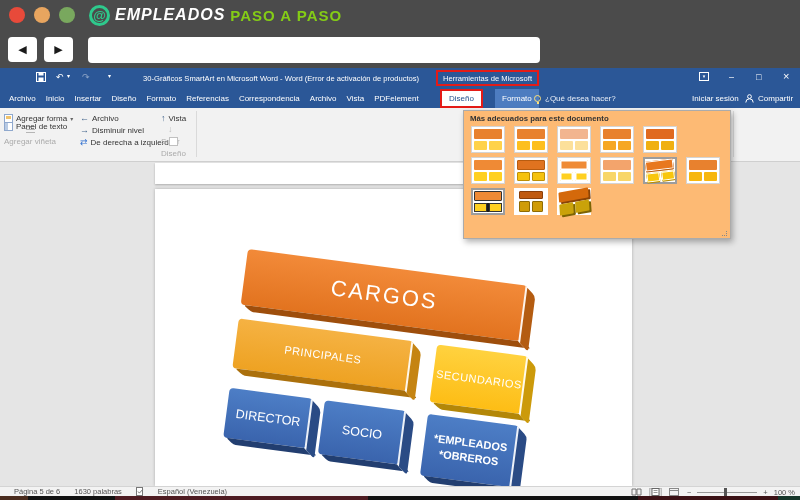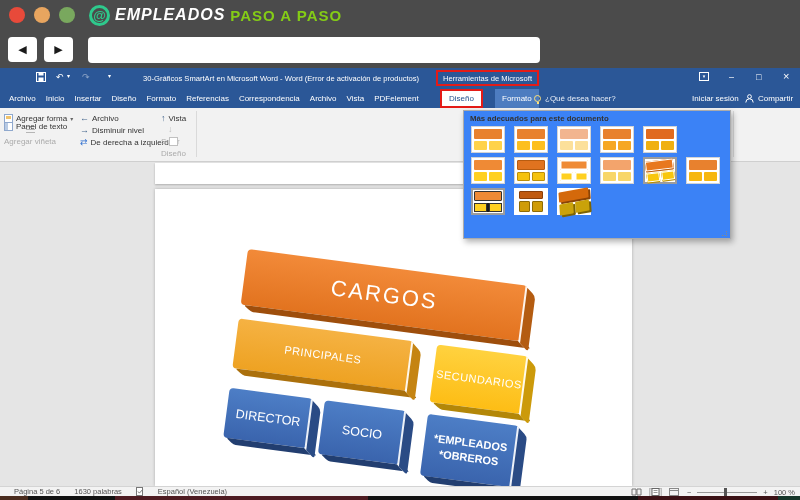--- a/index.html
+++ b/index.html
@@ -64,21 +64,21 @@
   .gitem { width:39px; height:30px; border:1px solid #e2e2e2; background:#fff; display:flex; align-items:center; justify-content:center; }
   .gitem.sel { border:2px solid #8f8f8f; }
   .gscroll { position:absolute; left:420px; top:111px; width:13px; height:38px; border:1px solid #c9c9c9; border-left:none; background:#f7f7f7; display:flex; flex-direction:column; align-items:center; justify-content:space-around; font-size:5px; color:#666; }
   .ccbtn { position:absolute; left:431px; top:110px; width:32px; height:46px; text-align:center; font-size:7.3px; color:#333; }
   .dots { display:flex; flex-wrap:wrap; width:18px; margin:2px auto 2px; gap:2px; }
   .dots span { width:4px; height:4px; border-radius:50%; }
   .resetbtn { position:absolute; left:735px; top:110px; width:56px; text-align:center; font-size:7.3px; color:#333; line-height:1.25; }
   .chev { position:absolute; left:786px; top:147px; font-size:8px; color:#666; }
 
   
-  .panel { position:absolute; left:463px; top:110px; width:268px; height:129px; background:#3b82f6; border:1px solid #ababab; box-shadow:2px 3px 6px rgba(0,0,0,.3); z-index:30; }
+  .panel { position:absolute; left:463px; top:110px; width:268px; height:129px; background:#fdba74; border:1px solid #ababab; box-shadow:2px 3px 6px rgba(0,0,0,.3); z-index:30; }
   .phead { padding:3px 6px 1px; font-size:7.8px; font-weight:bold; color:#333; }
   .prow { display:flex; gap:9px; padding:2px 0 2px 7px; }
   .pthumb { width:34px; height:27px; border:1px solid #d4d4d4; background:#fff; padding:2px; display:flex; flex-direction:column; gap:2px; }
   .pthumb.psel { border:2px solid #9c9c9c; padding:1px; }
   .pt-top { height:10px; border-radius:1px; background:var(--t); }
   .pt-bot { display:flex; gap:2px; flex:1; }
   .pt-bot i { flex:1; border-radius:1px; background:var(--b); }
   .pt-bot.blk { background:#1a1a1a; }
   .tilt { transform:rotate(-7deg); }
   .p3d { margin:2px 4px 1px; border:2px solid #e41b17; background:#f2f2f2; height:14px; display:flex; align-items:center; padding:0 4px; font-size:7.8px; color:#333; }

